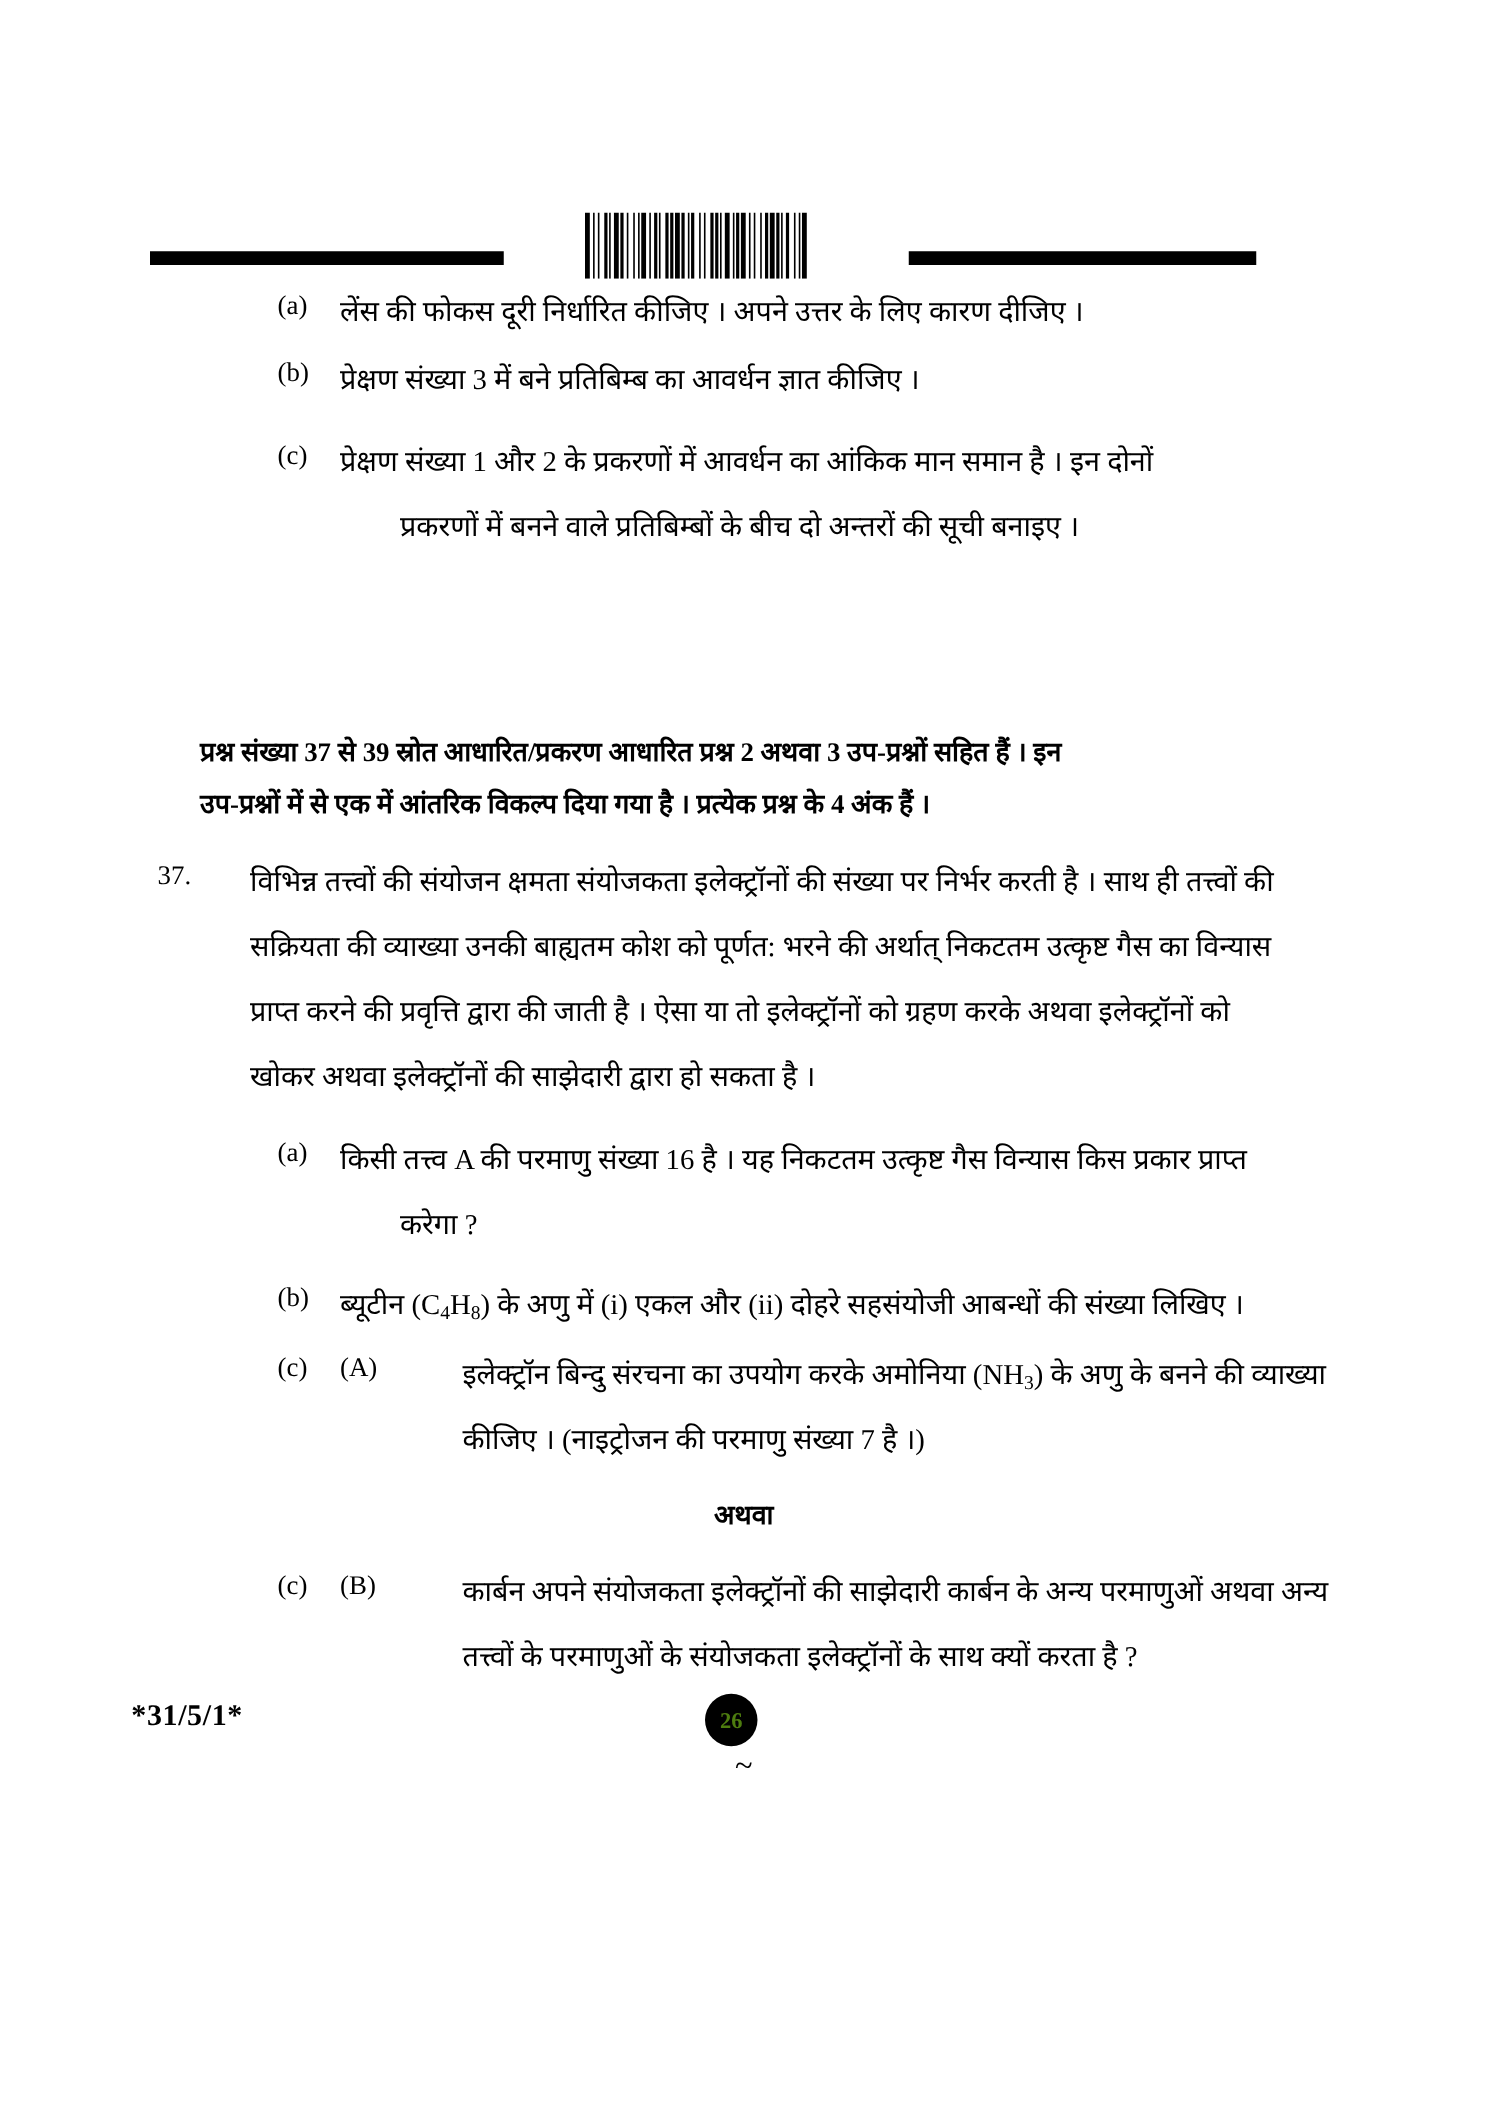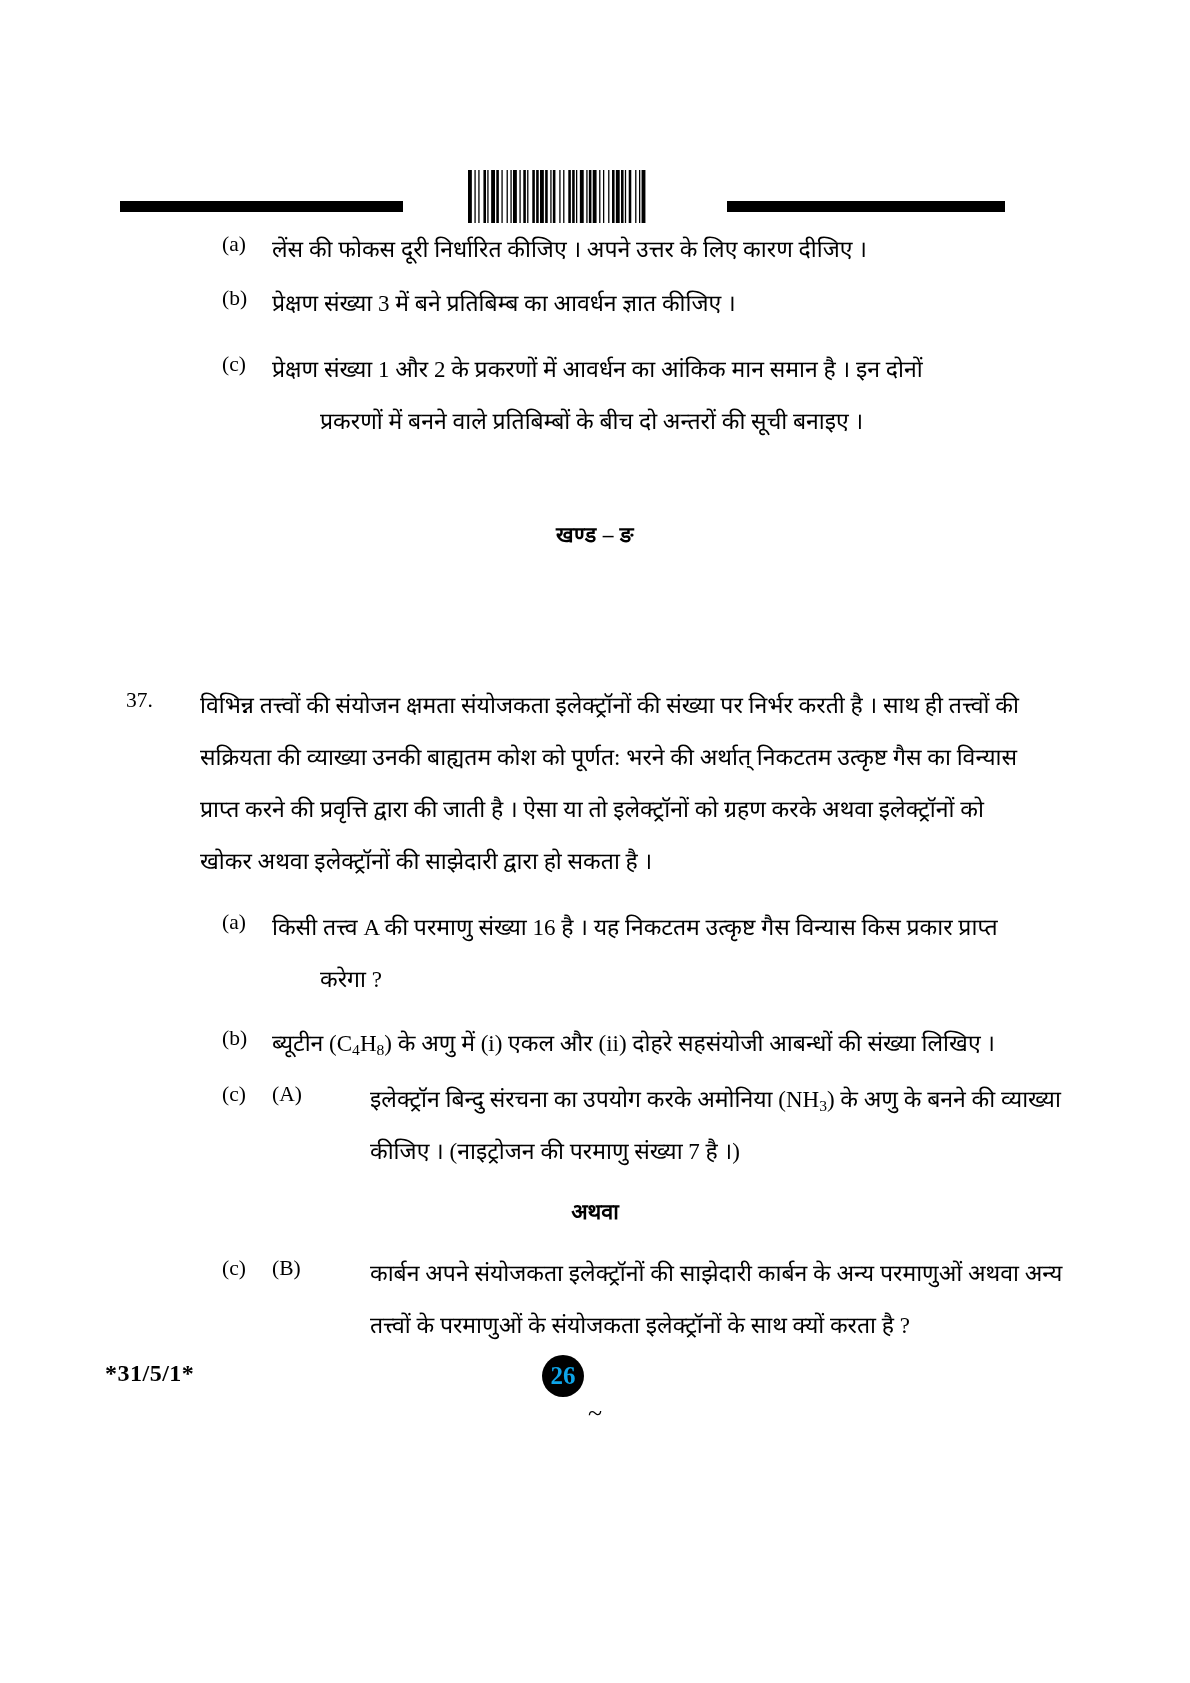--- a/index.html
+++ b/index.html
@@ -107,29 +107,29 @@
     position: absolute;
     left: 105px;
     top: 1360px;
     font-family: "Liberation Serif", serif;
     font-weight: bold;
     font-size: 24px;
     letter-spacing: 0.5px;
   }
   .page-bubble {
     position: absolute;
-    left: 542px;
+    left: 564px;
     top: 1355px;
     width: 42px;
     height: 42px;
     border-radius: 50%;
     background: #000000;
-    color: #0ea5e9;
-    font-family: "Liberation Serif", serif;
-    font-size: 25px;
+    color: #4d7c0f;
+    font-family: "Liberation Serif", serif;
+    font-size: 18px;
     font-weight: bold;
     display: flex;
     align-items: center;
     justify-content: center;
   }
   .tilde {
     position: absolute;
     left: 0;
     top: 1398px;
     width: 1190px;
@@ -201,22 +201,25 @@
   </div>
 
   <div class="blk" style="top:352px">
     <span class="marker lbl-abc">(c)</span>
     <span class="txt txt-abc">प्रेक्षण संख्या 1 और 2 के प्रकरणों में आवर्धन का आंकिक मान समान है । इन दोनों</span>
   </div>
   <div class="blk" style="top:404px">
     <span class="txt txt-abc-cont">प्रकरणों में बनने वाले प्रतिबिम्बों के बीच दो अन्तरों की सूची बनाइए ।</span>
   </div>
 
-  <div class="center section-head" style="top:519px">खण्ड – ङ</div>
-
+
+  <div class="instruction" style="top:582px">
+    <div>प्रश्न संख्या 37 से 39 स्रोत आधारित/प्रकरण आधारित प्रश्न 2 अथवा 3 उप-प्रश्नों सहित हैं । इन</div>
+    <div>उप-प्रश्नों में से एक में आंतरिक विकल्प दिया गया है । प्रत्येक प्रश्न के 4 अंक हैं ।</div>
+  </div>
 
   <div class="blk" style="top:688px">
     <span class="marker qnum">37.</span>
     <span class="txt qtext">विभिन्न तत्त्वों की संयोजन क्षमता संयोजकता इलेक्ट्रॉनों की संख्या पर निर्भर करती है ।  साथ ही तत्त्वों की</span>
   </div>
   <div class="blk" style="top:740px">
     <span class="txt qtext">सक्रियता की व्याख्या उनकी बाह्यतम कोश को पूर्णत: भरने की अर्थात् निकटतम उत्कृष्ट गैस का विन्यास</span>
   </div>
   <div class="blk" style="top:792px">
     <span class="txt qtext">प्राप्त करने की प्रवृत्ति द्वारा की जाती है । ऐसा या तो इलेक्ट्रॉनों को ग्रहण करके अथवा इलेक्ट्रॉनों को</span>

